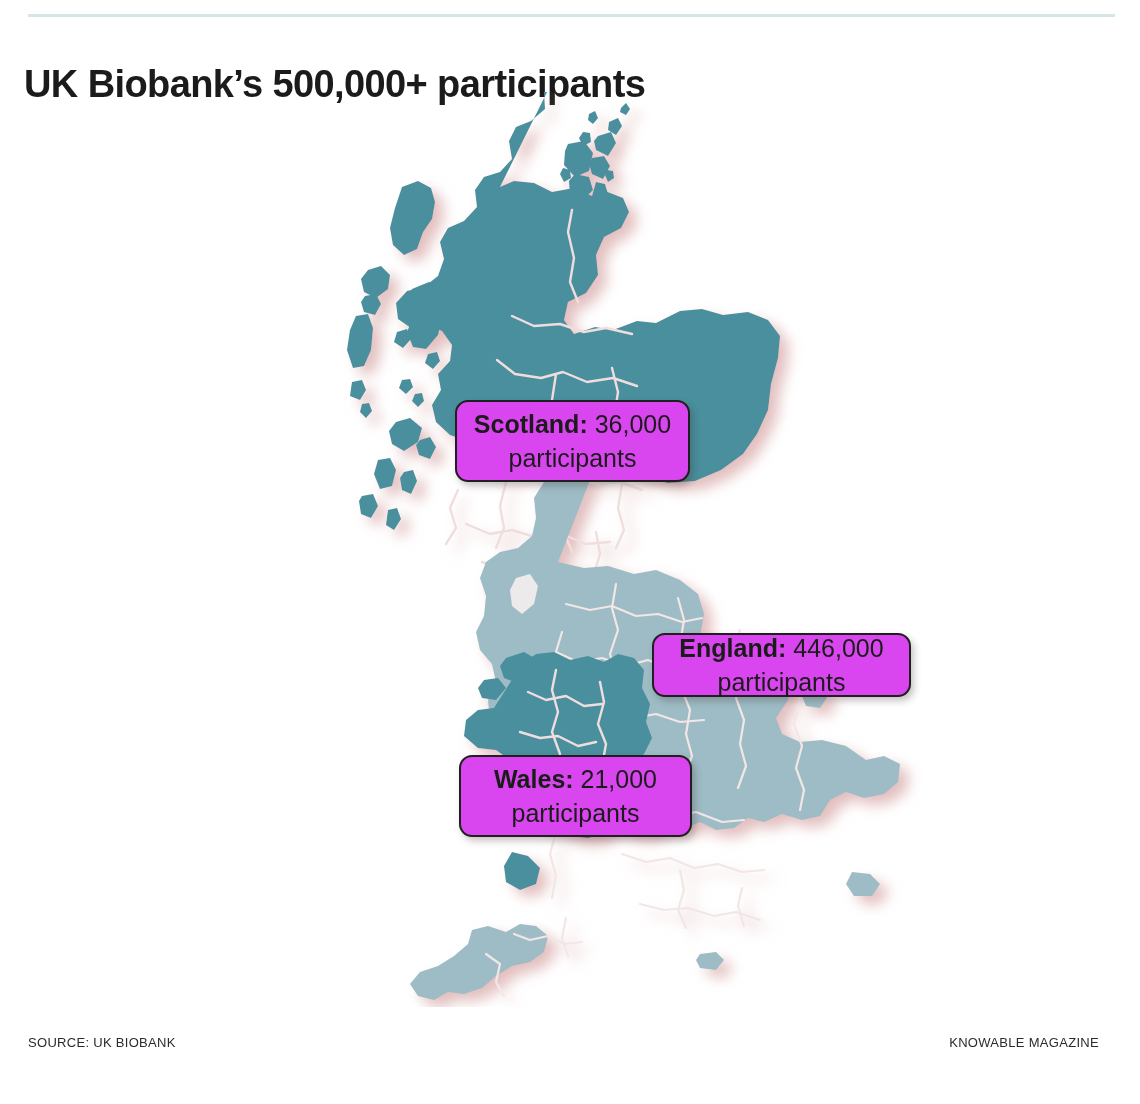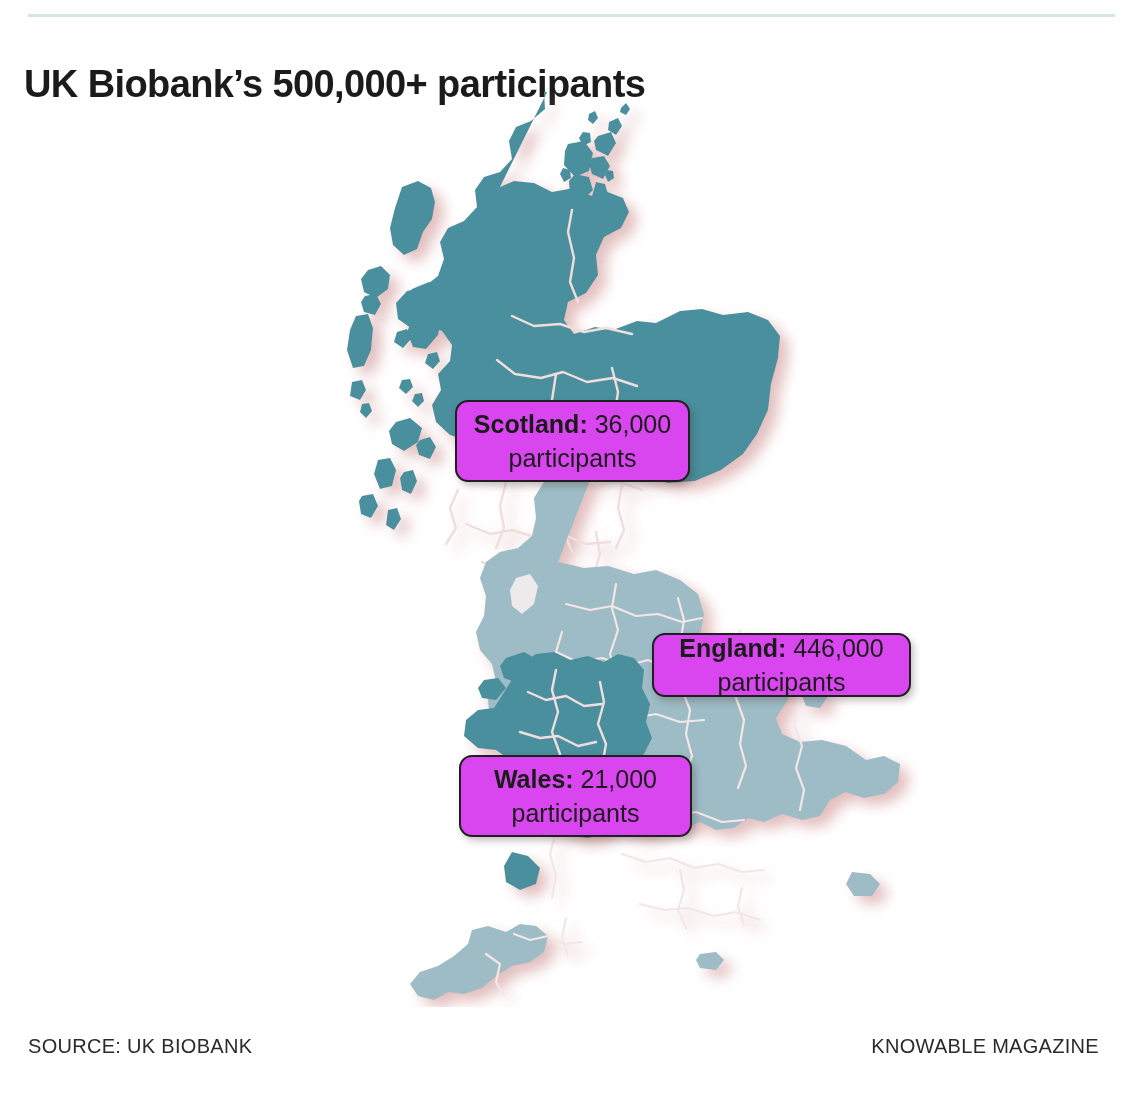--- a/index.html
+++ b/index.html
@@ -104,21 +104,21 @@
     left: 459px;
     top: 755px;
     width: 233px;
     height: 82px;
   }
 
   
   #footer-source, #footer-brand {
     position: absolute;
     top: 1035px;
-    font-size: 20px;
+    font-size: 13px;
     letter-spacing: 0.3px;
     color: #2b2b2b;
     text-transform: uppercase;
     white-space: nowrap;
   }
   #footer-source { left: 28px; }
   #footer-brand  { right: 41px; }
 </style>
 </head>
 <body>

